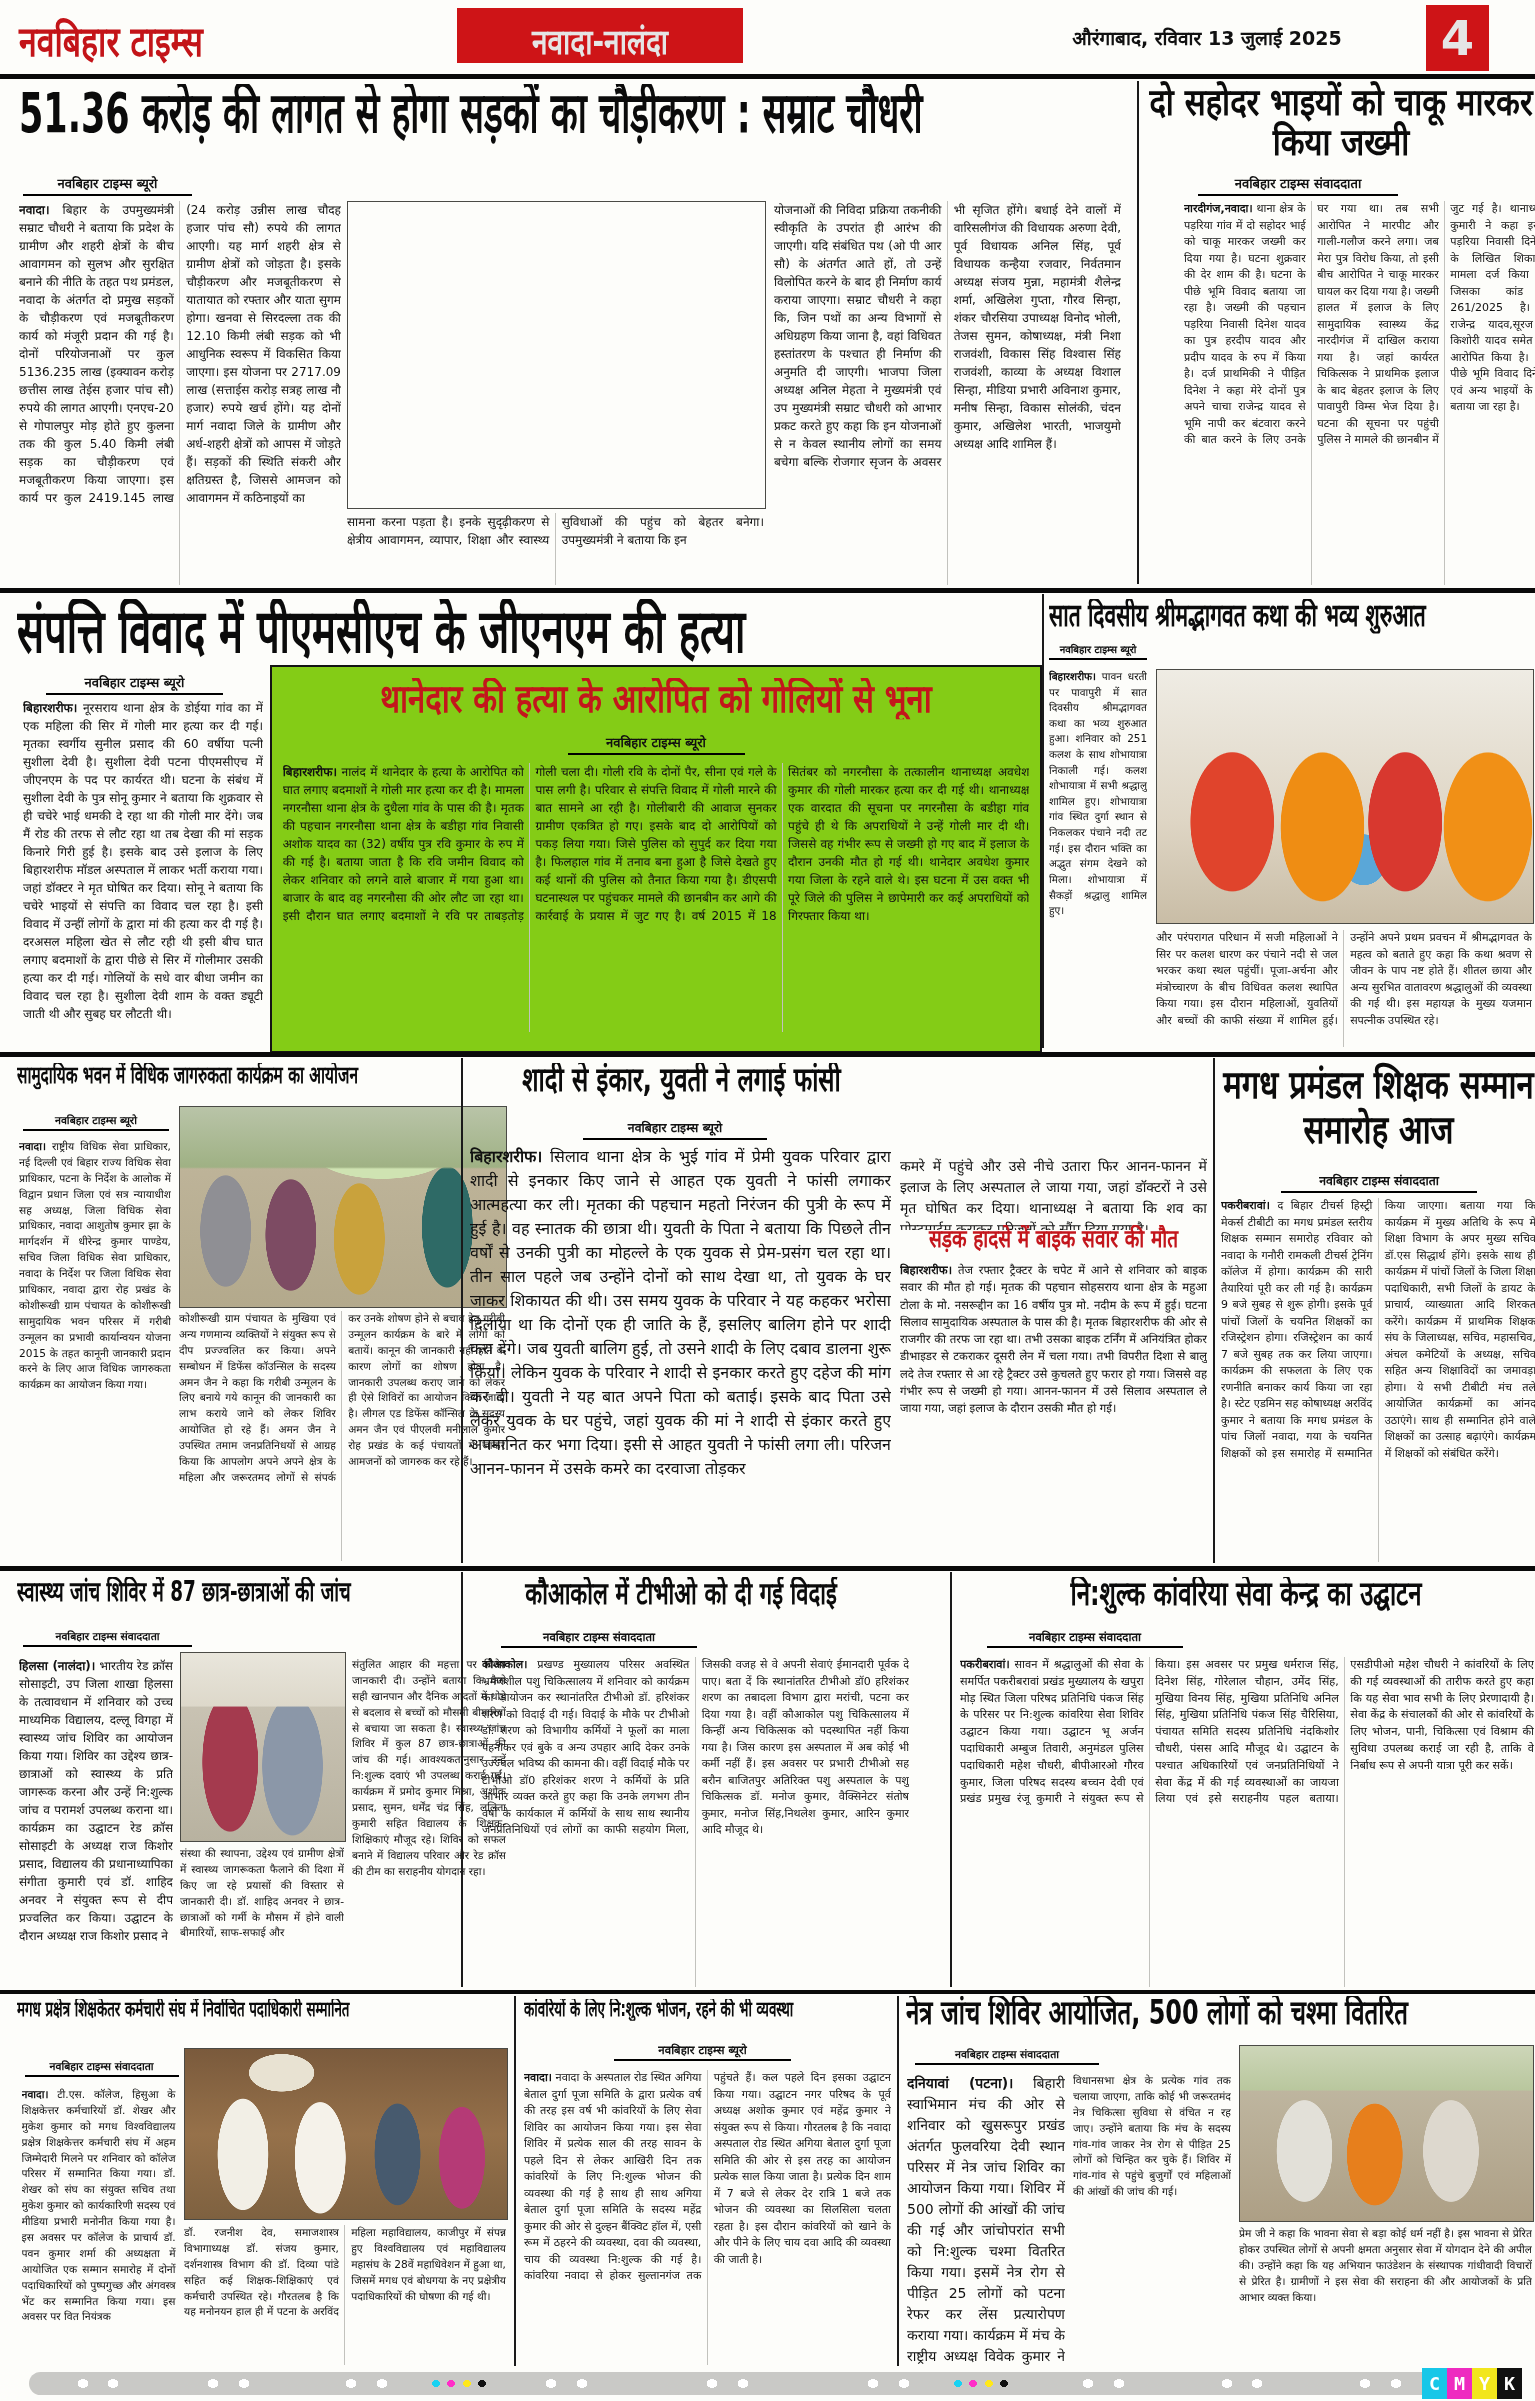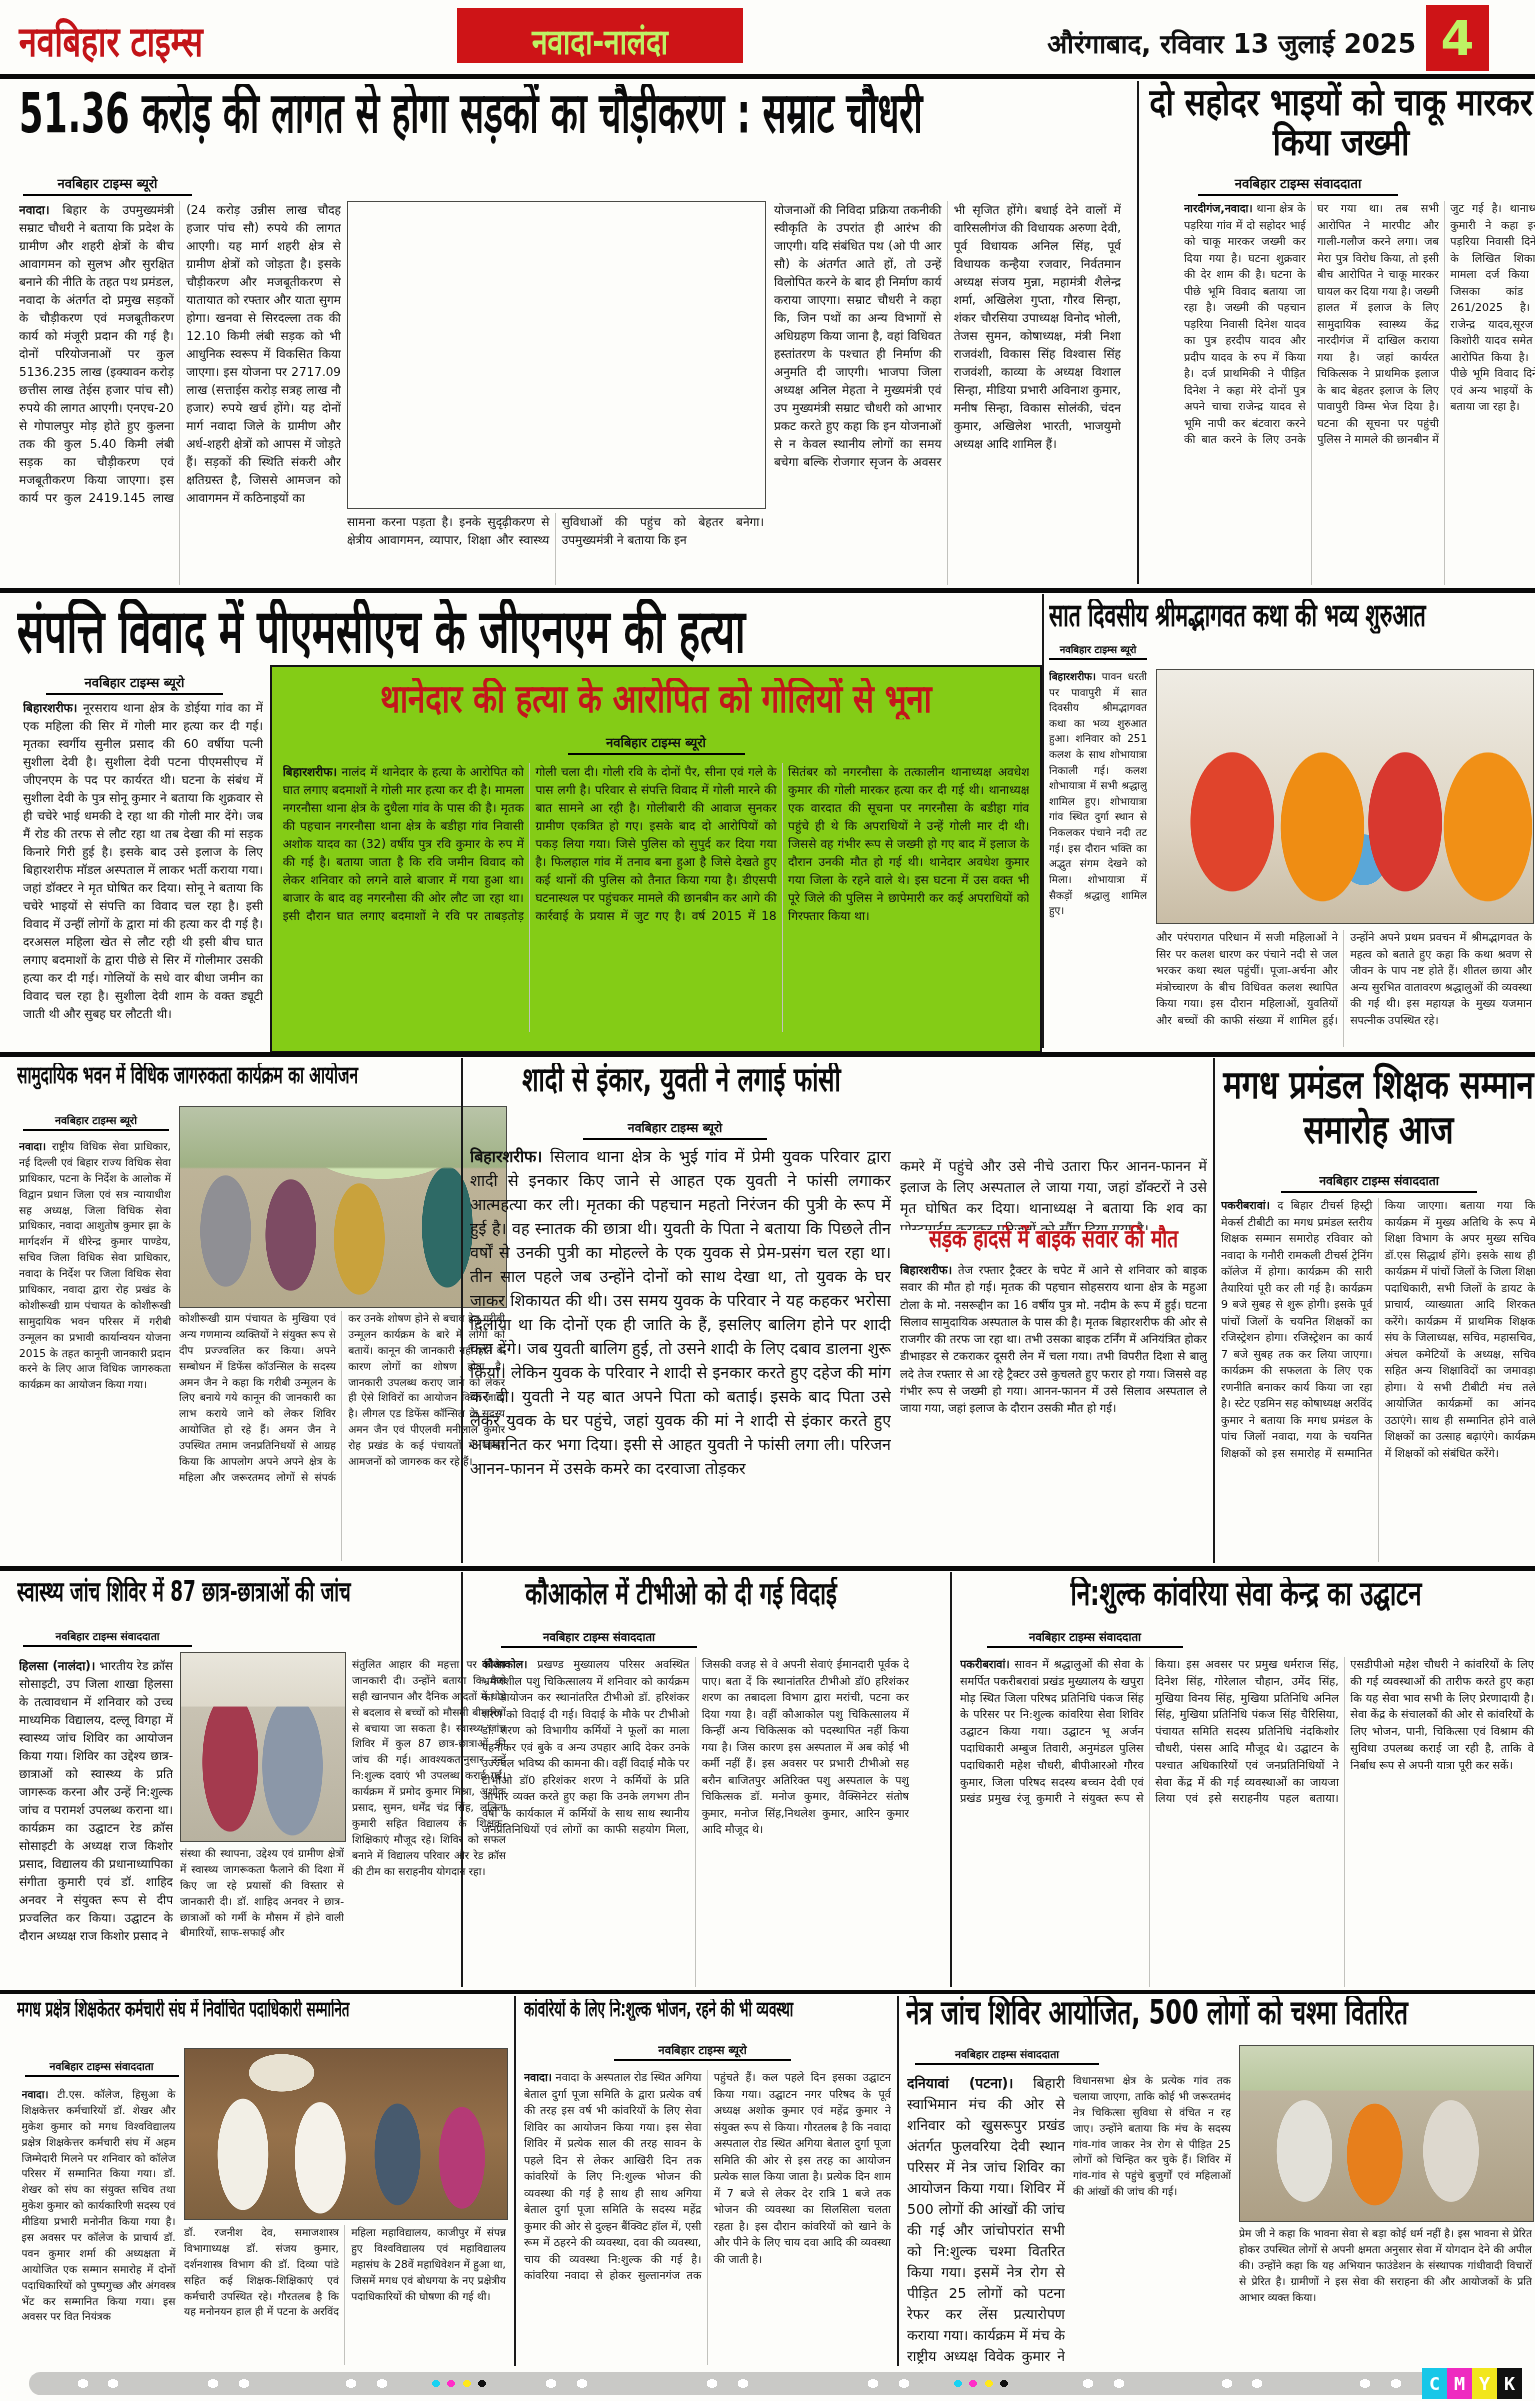--- a/index.html
+++ b/index.html
@@ -13,21 +13,21 @@
   .red{color:#c3161c;}
   .byline{font-weight:bold;text-align:center;border-bottom:2.3px solid #000;padding-bottom:2.3px;}
   .body-txt{text-align:justify;line-height:1.5;overflow:hidden;}
   .dl{font-weight:bold;}
   .cols2{column-count:2;column-gap:12.3px;column-rule:0.8px solid #c2c2bd;}
   .cols3{column-count:3;column-gap:11.5px;column-rule:0.8px solid #c2c2bd;}
   .hr{background:#0a0a0a;left:0;width:1535px;}
   .vr{background:#1a1a1a;width:1.5px;}
   .photo{border:0.8px solid #4a4a45;}
   .redbox{border:2.3px solid #141414;background:#84cc16;}
-  .ed-box{background:#ce1417;color:#bef264;display:flex;align-items:center;justify-content:center;}
+  .ed-box{background:#ce1417;color:#e5e5e5;display:flex;align-items:center;justify-content:center;}
   
   #ph-a1{background:
     radial-gradient(ellipse 54px 146px at 38% 62%,#f6f5ef 0 62%,rgba(0,0,0,0) 63%),
     radial-gradient(ellipse 58px 146px at 64% 64%,#f3ece2 0 62%,rgba(0,0,0,0) 63%),
     radial-gradient(ellipse 35px 84px at 66% 42%,#e4571f 0 60%,rgba(0,0,0,0) 61%),
     radial-gradient(ellipse 31px 69px at 51% 30%,#cfc4a8 0 60%,rgba(0,0,0,0) 61%),
     linear-gradient(180deg,#8d9a7e 0%,#aca globalize 0,#ada593 55%,#a49a84 100%);}
   #ph-b2{background:
     radial-gradient(ellipse 69px 115px at 20% 60%,#e0442c 0 60%,rgba(0,0,0,0) 61%),
     radial-gradient(ellipse 69px 123px at 44% 62%,#ef8d13 0 60%,rgba(0,0,0,0) 61%),
@@ -95,21 +95,21 @@
 </style>
 </head>
 <body>
 
 <div id="page">
 
   <div class="abs stretch" style="left:19px;top: 12.3px;width:322px;font-size:32px;font-weight:bold;color:#c31418;transform:scaleY(1.3);white-space:nowrap;">नवबिहार टाइम्स</div>
   <div class="abs ed-box" style="left:457px;top:7.7px;width:286px;height:55px;">
       <span class="stretch" style="font-size:28px;font-weight:bold;transform:scaleY(1.25);">नवादा-नालंदा</span>
   </div>
-  <div class="abs" style="left:998px;top:24.6px;width:418px;text-align:right;font-size:26px;font-weight:bold;white-space:nowrap;">औरंगाबाद, रविवार 13 जुलाई 2025</div>
+  <div class="abs" style="left:998px;top:24.6px;width:418px;text-align:center;font-size:19px;font-weight:bold;white-space:nowrap;">औरंगाबाद, रविवार 13 जुलाई 2025</div>
   <div class="abs ed-box" style="left:1426px;top:4.6px;width:63px;height:66px;">
       <span style="font-size:48px;font-weight:bold;">4</span>
   </div>
   <div class="abs hr" style="top:74px;height:5.4px;"></div>
 
   <div class="abs hl stretch nowrap" style="left:19px;top:84px;width:1117px;font-size:35px;transform:scaleY(1.6);">51.36 करोड़ की लागत से होगा सड़कों का चौड़ीकरण : सम्राट चौधरी</div>
   <div class="abs byline" style="left:23px;top:174px;width:169px;font-size:13px;">नवबिहार टाइम्स ब्यूरो</div>
   <div class="abs body-txt cols2" style="left:19px;top:201px;width:322px;height:384px;font-size:12px;">
       <span class="dl">नवादा।</span>
       <span>बिहार के उपमुख्यमंत्री सम्राट चौधरी ने बताया कि प्रदेश के ग्रामीण और शहरी क्षेत्रों के बीच आवागमन को सुलभ और सुरक्षित बनाने की नीति के तहत पथ प्रमंडल, नवादा के अंतर्गत दो प्रमुख सड़कों के चौड़ीकरण एवं मजबूतीकरण कार्य को मंजूरी प्रदान की गई है। दोनों परियोजनाओं पर कुल 5136.235 लाख (इक्यावन करोड़ छत्तीस लाख तेईस हजार पांच सौ) रुपये की लागत आएगी। एनएच-20 से गोपालपुर मोड़ होते हुए कुलना तक की कुल 5.40 किमी लंबी सड़क का चौड़ीकरण एवं मजबूतीकरण किया जाएगा। इस कार्य पर कुल 2419.145 लाख (24 करोड़ उन्नीस लाख चौदह हजार पांच सौ) रुपये की लागत आएगी। यह मार्ग शहरी क्षेत्र से ग्रामीण क्षेत्रों को जोड़ता है। इसके चौड़ीकरण और मजबूतीकरण से यातायात को रफ्तार और याता सुगम होगा। खनवा से सिरदल्ला तक की 12.10 किमी लंबी सड़क को भी आधुनिक स्वरूप में विकसित किया जाएगा। इस योजना पर 2717.09 लाख (सत्ताईस करोड़ सत्रह लाख नौ हजार) रुपये खर्च होंगे। यह दोनों मार्ग नवादा जिले के ग्रामीण और अर्ध-शहरी क्षेत्रों को आपस में जोड़ते हैं। सड़कों की स्थिति संकरी और क्षतिग्रस्त है, जिससे आमजन को आवागमन में कठिनाइयों का</span>

